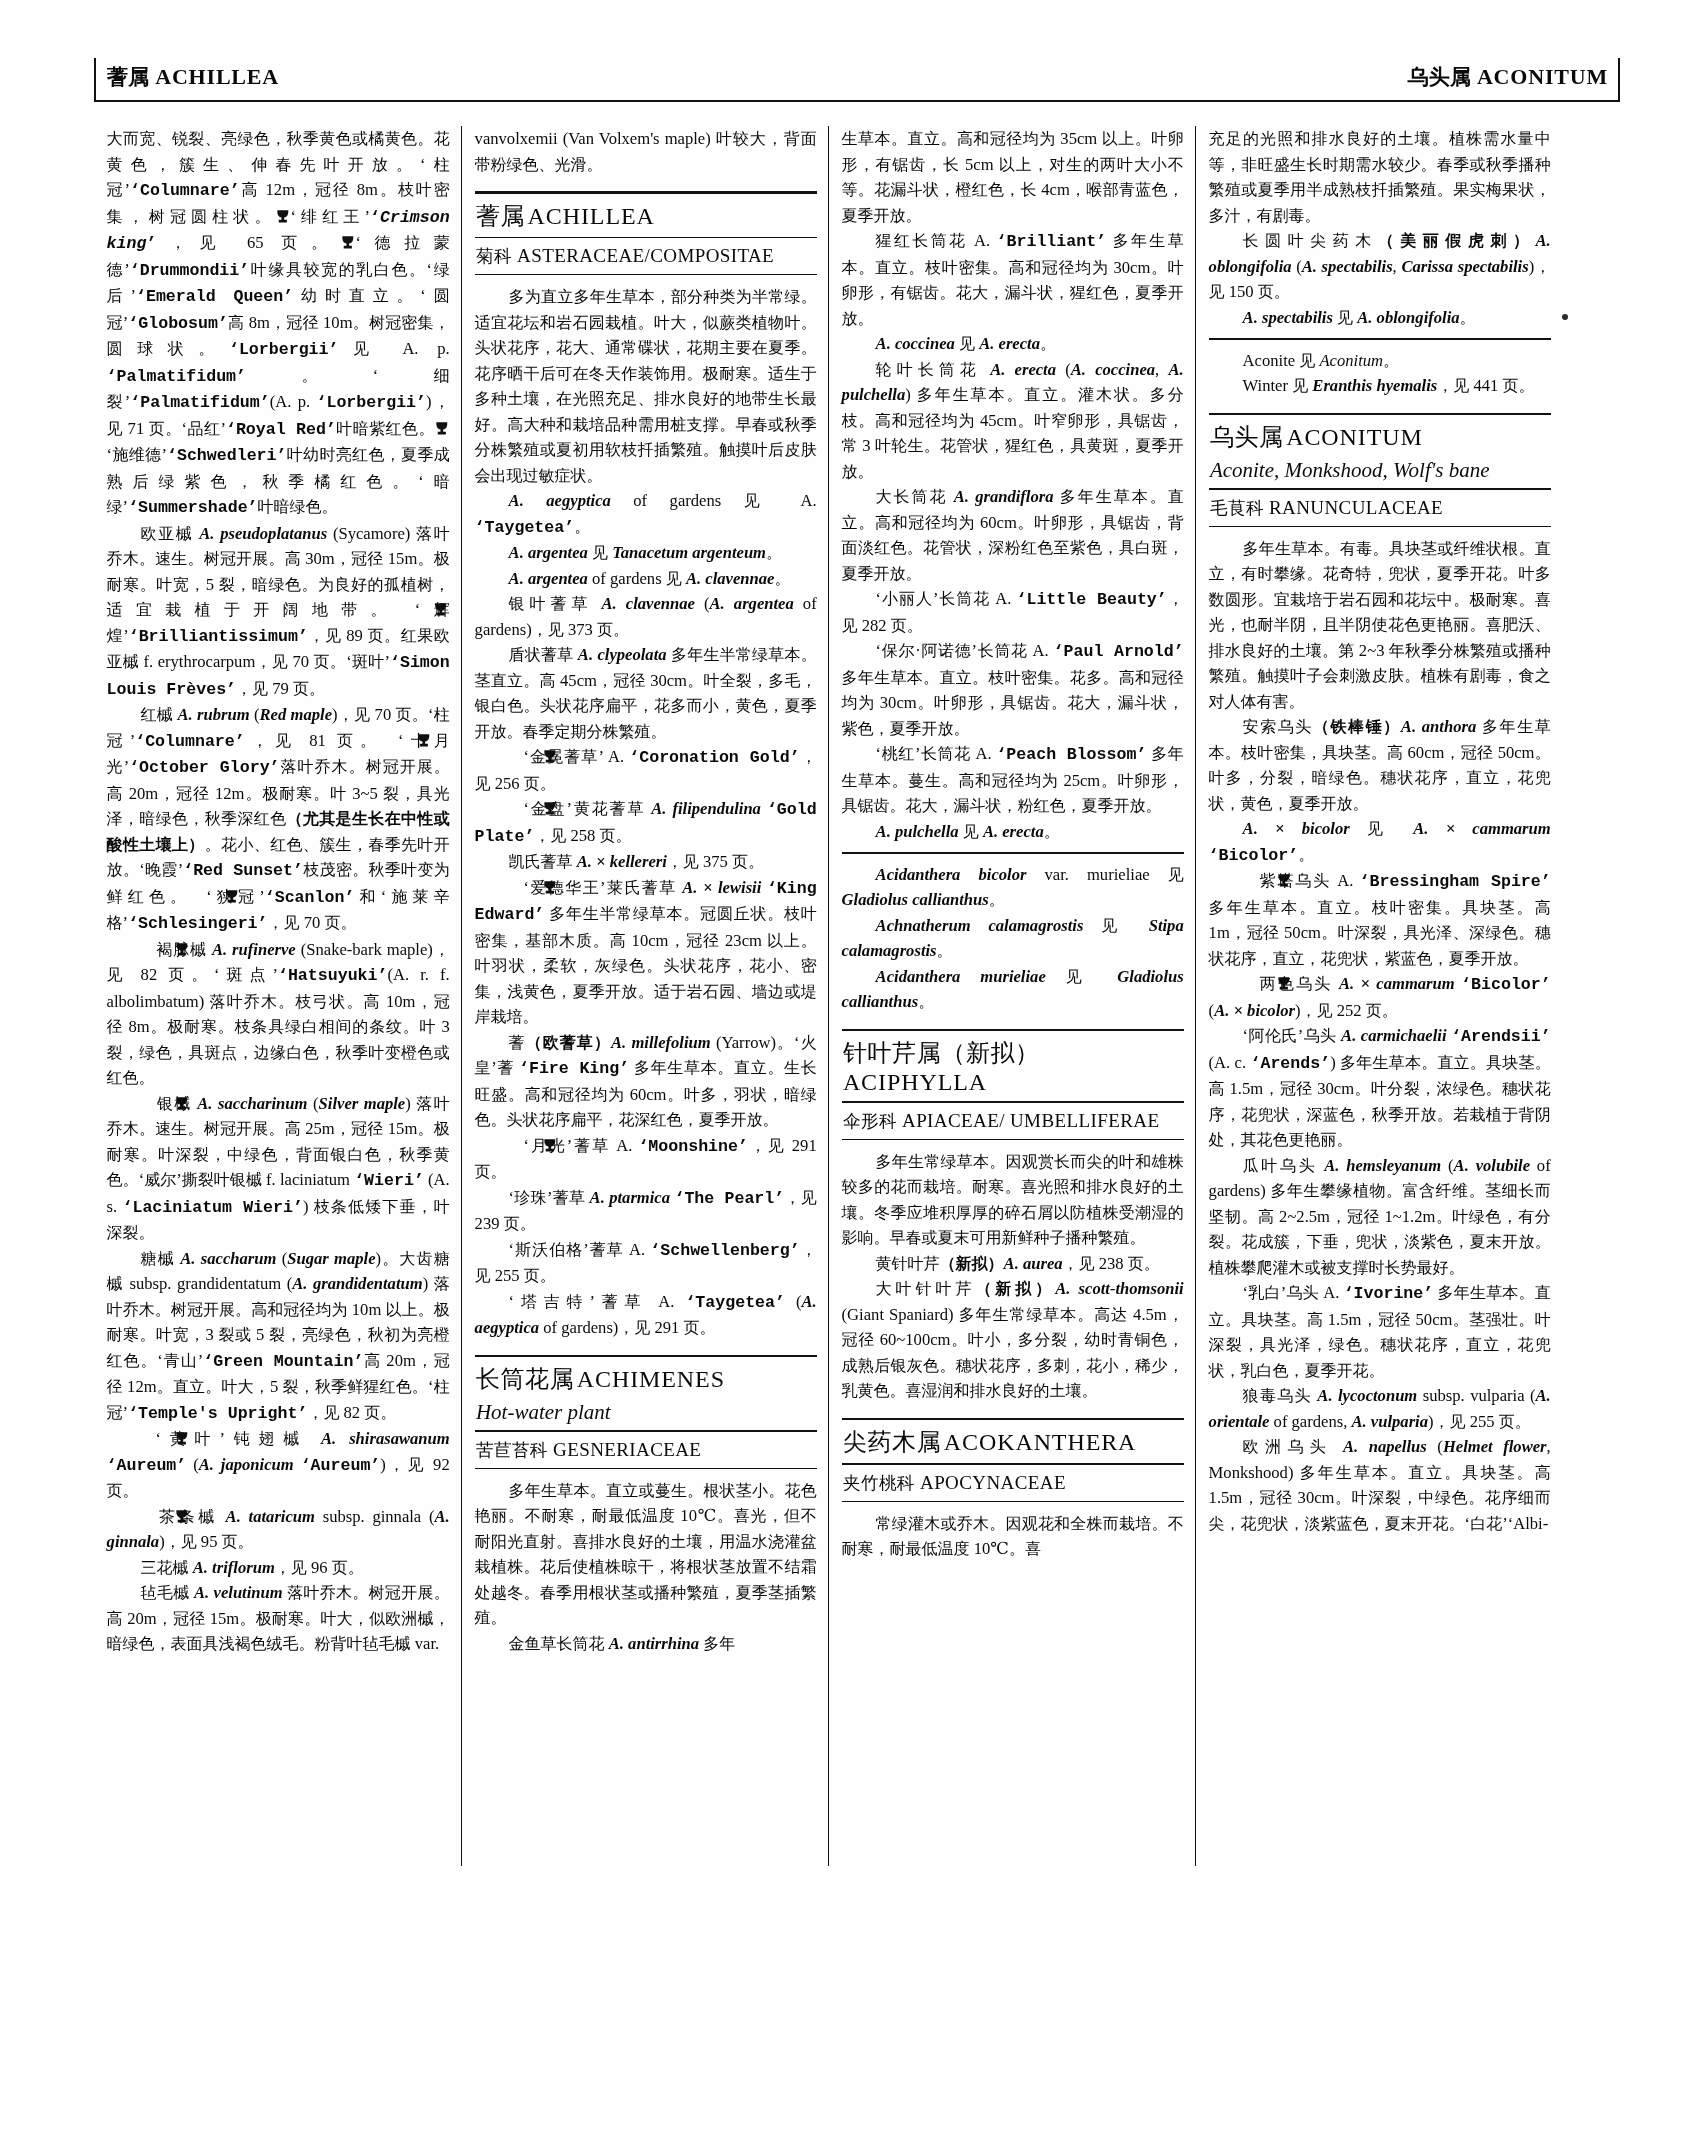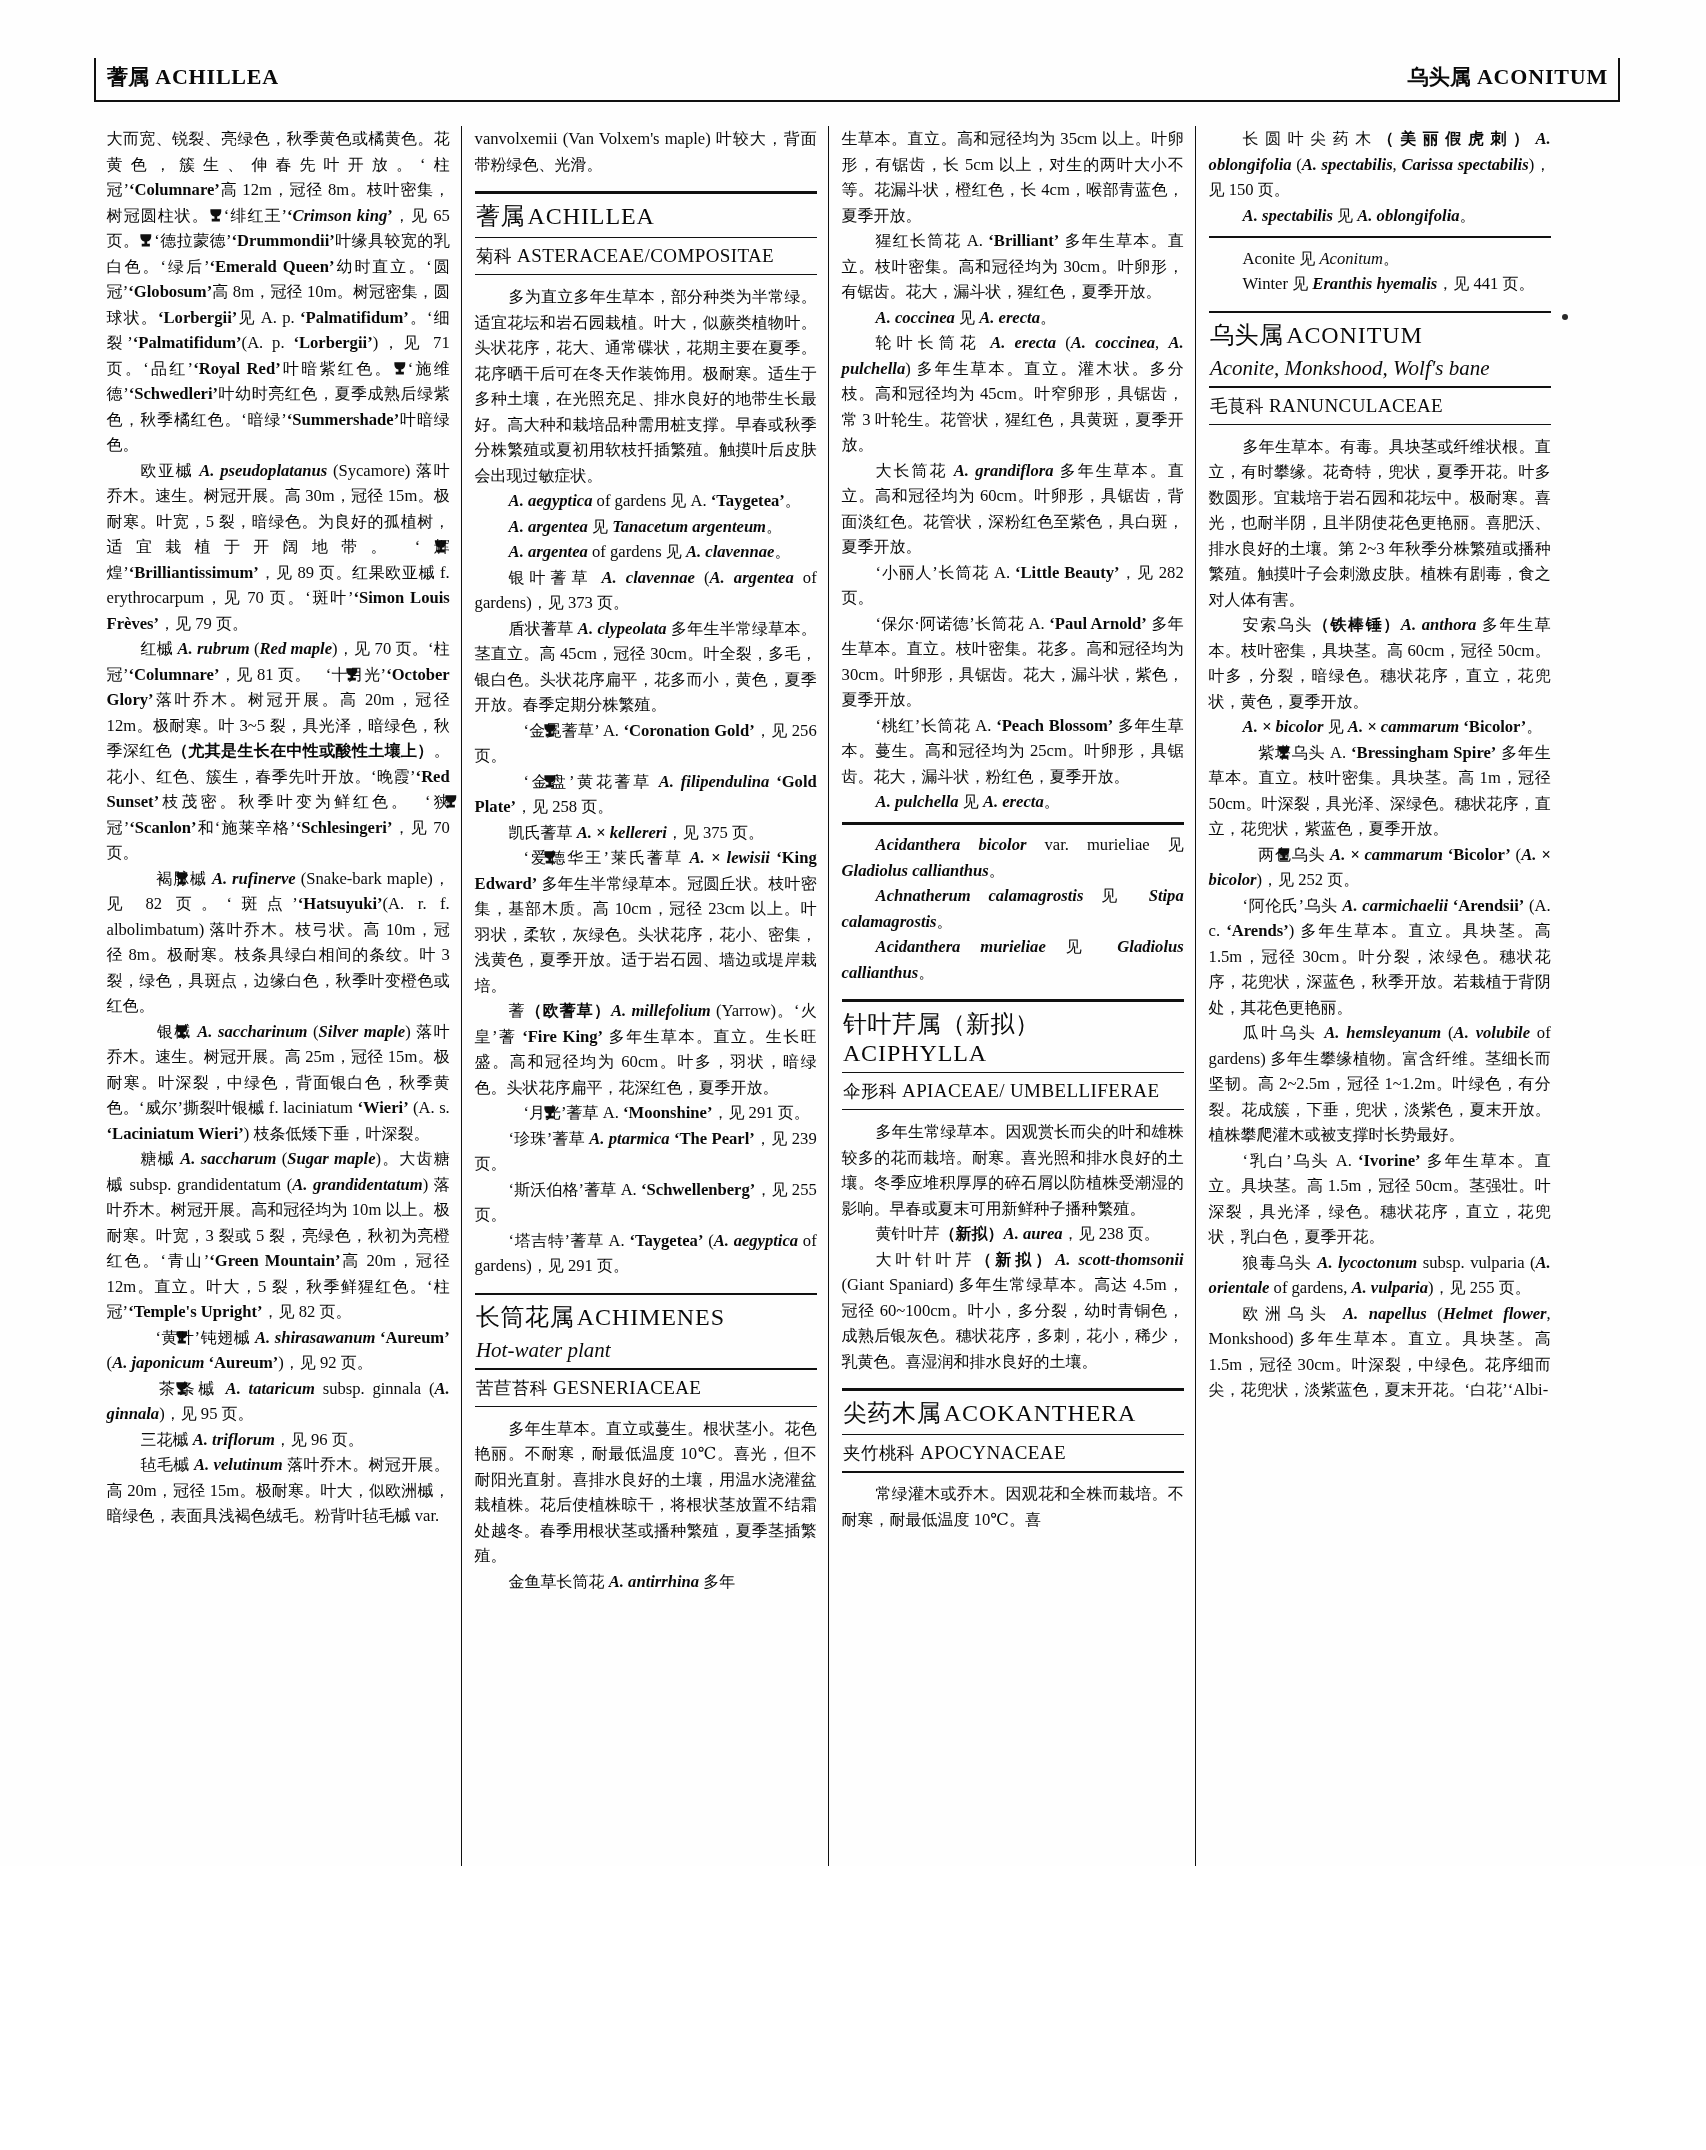--- a/index.html
+++ b/index.html
@@ -108,21 +108,21 @@
     text-align: justify;
     text-justify: inter-character;
     word-break: break-word;
     hyphens: manual;
     font-family: "Liberation Serif", "DejaVu Serif", serif;
   }
   p.body.indent { text-indent: 34px; }
   .cjk { font-family: "DejaVu Sans", sans-serif; font-size: 16px; }
   b.cjk, .cjk.bold { font-weight: bold; }
   i.lat  { font-style: italic; }
-  b.lat  { font-weight: bold; }
+  b.lat  { font-weight: bold; font-family: Liberation Mono, monospace; }
   .bi    { font-weight: bold; font-style: italic; }
   .cup {
     display: inline-block;
     width: 0.82em;
     height: 0.9em;
     vertical-align: -0.12em;
     margin-right: 1.3px;
   }
   
   .genus-block {
@@ -306,20 +306,21 @@
         <div class="genus-name"><span class="g-cjk">尖药木属</span> <span class="g-lat sc">ACOKANTHERA</span></div>
         <div class="hr thin"></div>
         <div class="genus-family"><span class="f-cjk">夹竹桃科</span> <span>APOCYNACEAE</span></div>
         <div class="hr thin"></div>
       </div>
 
       <p class="body rich indent"><span class="cjk">常绿灌木或乔木。因观花和全株而栽培。不耐寒，耐最低温度</span><span class="lat"> 10℃</span><span class="cjk">。喜</span></p>
     </div>
 
     <div class="col">
+      <p class="body rich"><span class="cjk">充足的光照和排水良好的土壤。植株需水量中等，非旺盛生长时期需水较少。春季或秋季播种繁殖或夏季用半成熟枝扦插繁殖。果实梅果状，多汁，有剧毒。</span></p>
       <p class="body rich indent"><span class="cjk">长圆叶尖药木<b class="cjk">（美丽假虎刺）</b></span><span class="lat"><span class="bi">A. oblongifolia</span> (<span class="bi">A. spectabilis</span>, <span class="bi"><i class="lat">Carissa</i> spectabilis</span>)</span><span class="cjk">，见</span><span class="lat"> 150 </span><span class="cjk">页。</span></p>
       <p class="body rich indent"><span class="lat"><span class="bi">A. spectabilis</span> </span><span class="cjk">见</span><span class="lat"> <span class="bi">A. oblongifolia</span></span><span class="cjk">。</span></p>
       <div class="blk-sp"></div>
       <div class="hr" style="height:2.5px;background:#111;"></div>
       <div class="blk-sp"></div>
       <p class="body rich indent"><span class="lat">Aconite </span><span class="cjk">见</span><span class="lat"> <i class="lat">Aconitum</i></span><span class="cjk">。</span></p>
       <p class="body rich indent"><span class="lat">Winter </span><span class="cjk">见</span><span class="lat"> <span class="bi"><i class="lat">Eranthis</i> hyemalis</span></span><span class="cjk">，见</span><span class="lat"> 441 </span><span class="cjk">页。</span></p>
 
       <div class="genus-block">
         <div class="hr"></div>

